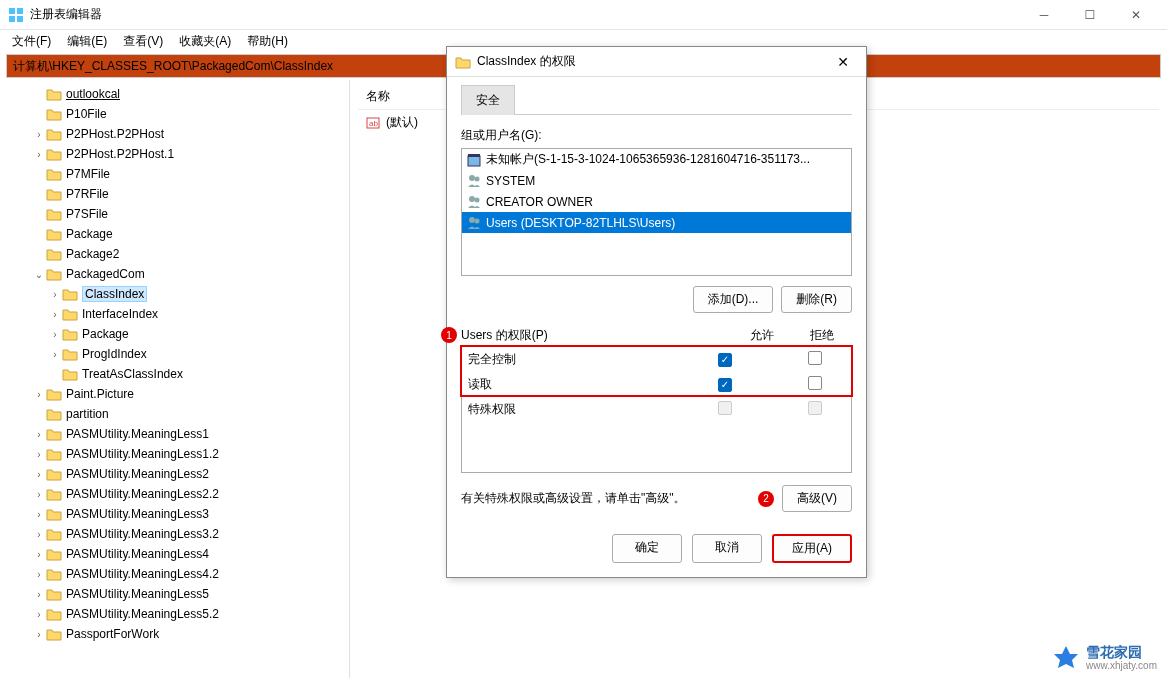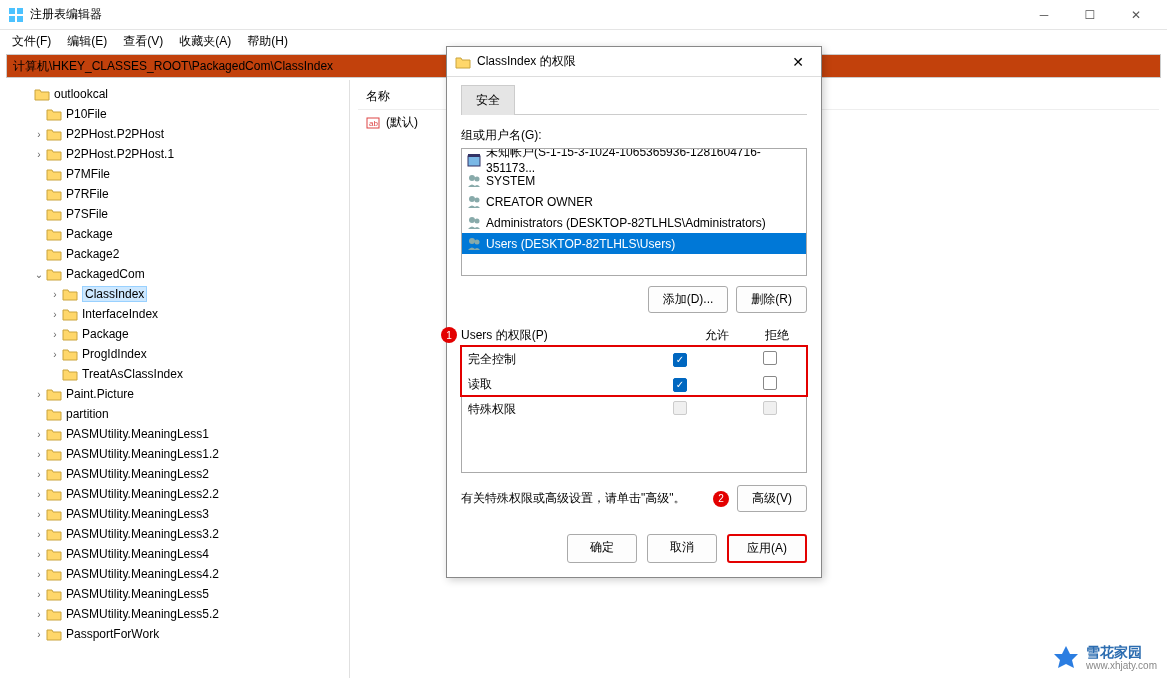--- a/index.html
+++ b/index.html
@@ -30,21 +30,21 @@
 .folder-icon { width: 16px; height: 14px; margin-right: 4px; flex-shrink: 0; }
 .tree-label { font-size: 12px; }
 .tree-selected { background: #cde8ff; border: 1px solid #99d1ff; padding: 0 2px; }
 
 
 .list-header { font-size: 12px; padding: 4px 8px; border-bottom: 1px solid #eee; }
 .list-row { display: flex; align-items: center; padding: 4px 8px; }
 .string-icon { width: 14px; height: 14px; margin-right: 6px; }
 
 
-.dialog { position: absolute; left: 446px; top: 46px; width: 376px; background: #fff; border: 1px solid #888; box-shadow: 2px 2px 8px rgba(0,0,0,0.2); }
+.dialog { position: absolute; left: 446px; top: 46px; width: 421px; background: #fff; border: 1px solid #888; box-shadow: 2px 2px 8px rgba(0,0,0,0.2); }
 .dialog-titlebar { height: 30px; display: flex; align-items: center; padding: 0 8px; border-bottom: 1px solid #ddd; }
 .dialog-titlebar .dtitle { flex: 1; font-size: 12px; margin-left: 6px; }
 .dialog-close { width: 30px; height: 30px; display: flex; align-items: center; justify-content: center; font-size: 14px; }
 .dialog-body { padding: 8px 14px 14px; }
 
 .tab-strip { display: flex; border-bottom: 1px solid #ccc; margin-bottom: 12px; }
 .tab { padding: 6px 14px; border: 1px solid #ccc; border-bottom: none; background: #e5e5e5; margin-bottom: -1px; font-size: 12px; }
 
 .group-label { font-size: 12px; margin-bottom: 4px; }
 .principal-list { border: 1px solid #aaa; height: 128px; overflow: hidden; margin-bottom: 10px; }
@@ -111,21 +111,21 @@
   <span class="menu-item">收藏夹(A)</span>
   <span class="menu-item">帮助(H)</span>
 </div>
 
 <div class="addressbar">
   <span>计算机\HKEY_CLASSES_ROOT\PackagedCom\ClassIndex</span>
 </div>
 
 <div class="main">
   <div class="tree-pane" id="tree-pane">
-      <div class="tree-node" style="padding-left: 20px;">
+      <div class="tree-node" style="padding-left: 32px; text-decoration: underline;">
         <span class="tree-toggle"></span>
         <svg class="folder-icon" viewBox="0 0 16 14">
           <path d="M1 3 L6 3 L7 5 L15 5 L15 13 L1 13 Z" fill="#ffd76a" stroke="#caa43d"></path>
         </svg>
         <span class="tree-label">outlookcal</span>
       </div>
       <div class="tree-node" style="padding-left: 32px;">
         <span class="tree-toggle"></span>
         <svg class="folder-icon" viewBox="0 0 16 14">
           <path d="M1 3 L6 3 L7 5 L15 5 L15 13 L1 13 Z" fill="#ffd76a" stroke="#caa43d"></path>
@@ -359,29 +359,20 @@
         </div>
         <div class="principal-row">
           <svg class="principal-icon" viewBox="0 0 16 16">
             <circle cx="6" cy="5" r="3" fill="#8aa"></circle>
             <circle cx="11" cy="6" r="2.5" fill="#8aa"></circle>
             <path d="M2 14 Q6 9 10 14" fill="#8aa"></path>
             <path d="M8 14 Q11 10 14 14" fill="#8aa"></path>
           </svg>
           <span>CREATOR OWNER</span>
         </div>
-        <div class="principal-row">
-          <svg class="principal-icon" viewBox="0 0 16 16">
-            <circle cx="6" cy="5" r="3" fill="#8aa"></circle>
-            <circle cx="11" cy="6" r="2.5" fill="#8aa"></circle>
-            <path d="M2 14 Q6 9 10 14" fill="#8aa"></path>
-            <path d="M8 14 Q11 10 14 14" fill="#8aa"></path>
-          </svg>
-          <span>Administrators (DESKTOP-82TLHLS\Administrators)</span>
-        </div>
         <div class="principal-row selected">
           <svg class="principal-icon" viewBox="0 0 16 16">
             <circle cx="6" cy="5" r="3" fill="#8aa"></circle>
             <circle cx="11" cy="6" r="2.5" fill="#8aa"></circle>
             <path d="M2 14 Q6 9 10 14" fill="#8aa"></path>
             <path d="M8 14 Q11 10 14 14" fill="#8aa"></path>
           </svg>
           <span>Users (DESKTOP-82TLHLS\Users)</span>
         </div>
       </div>

